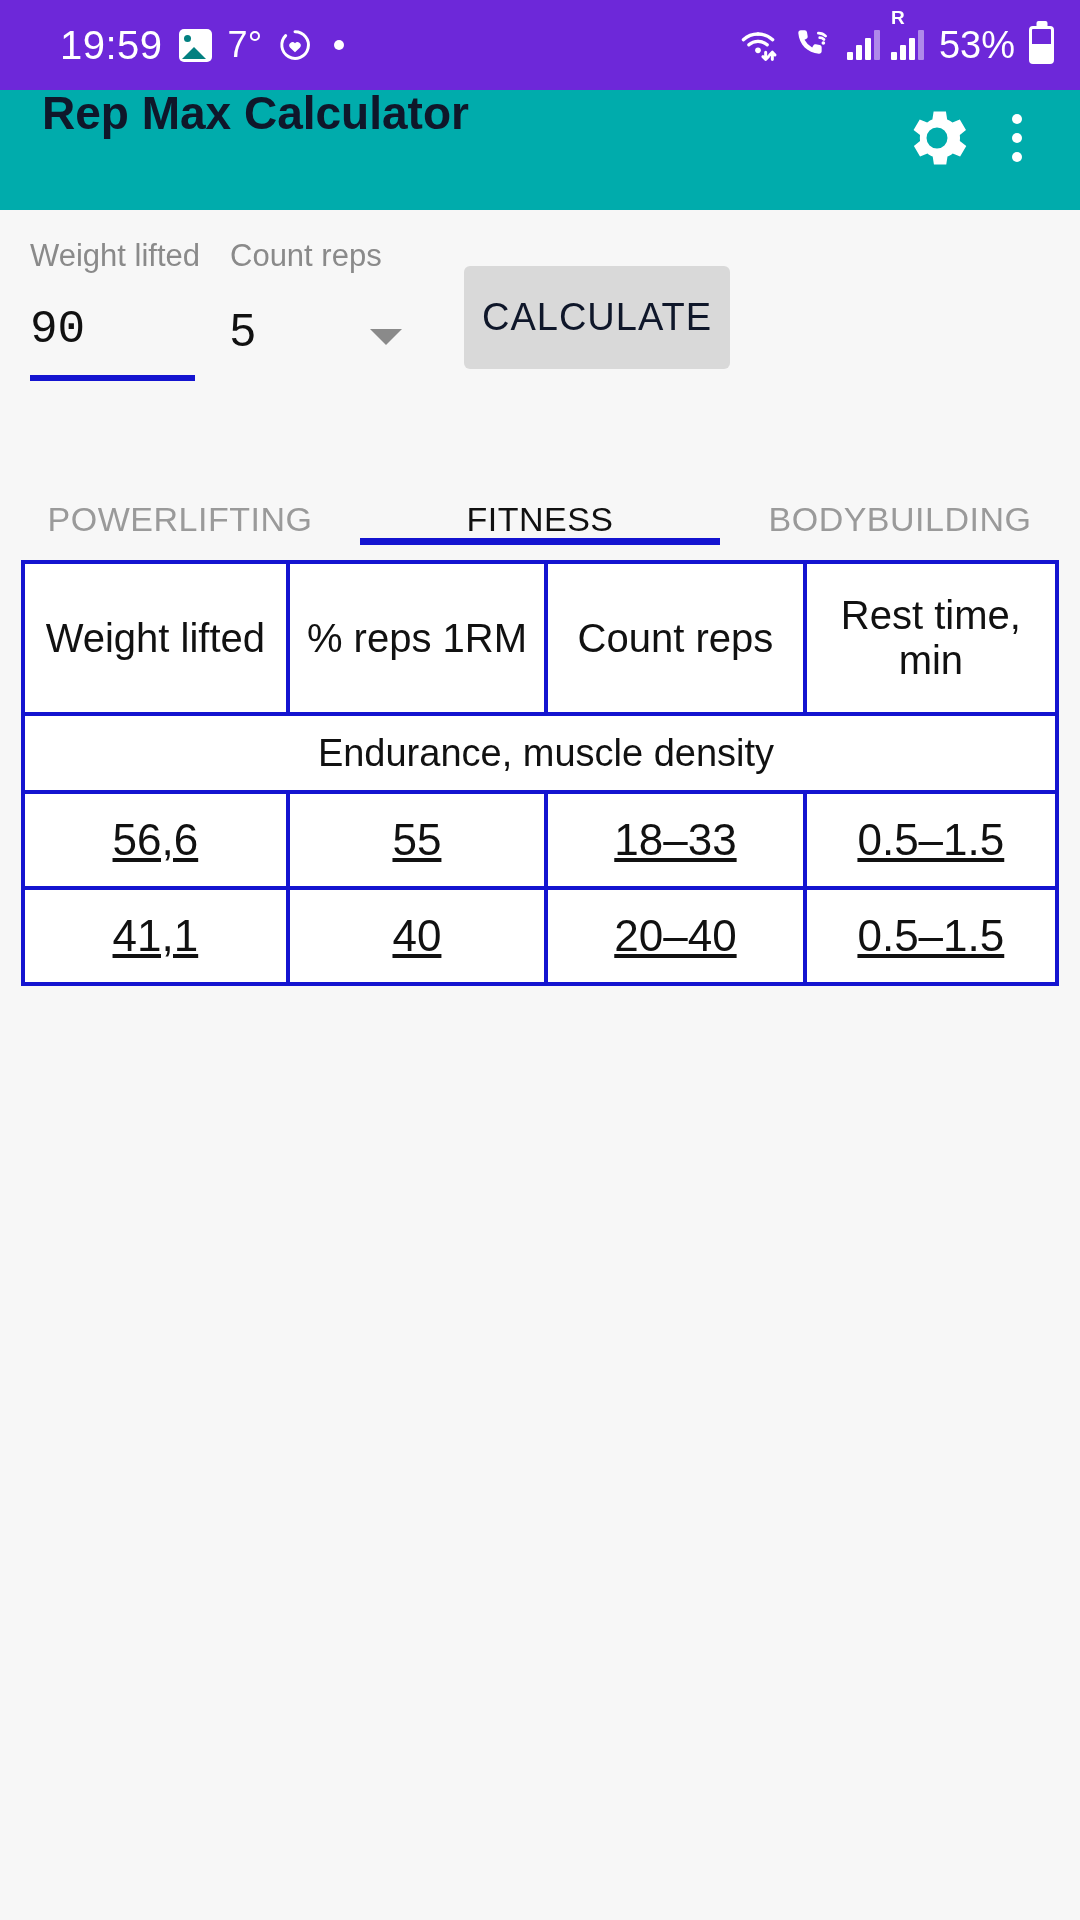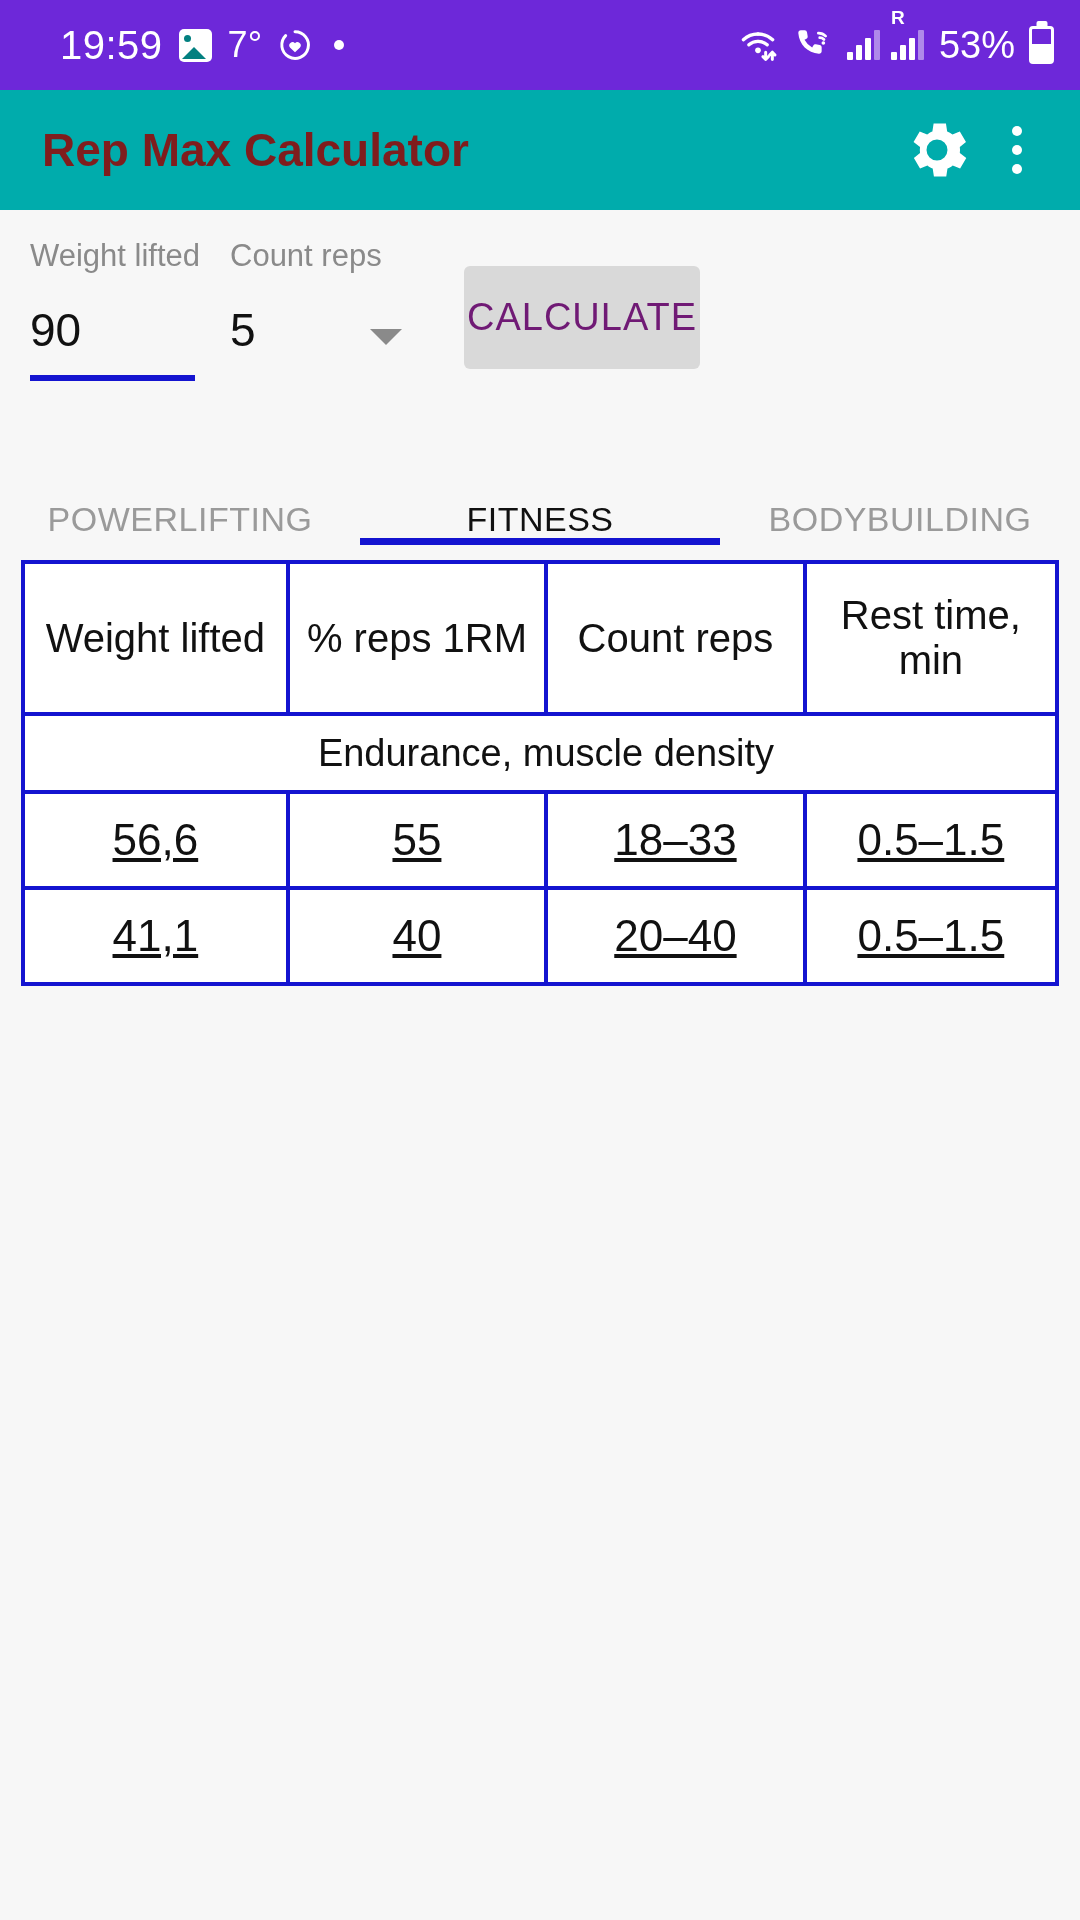--- a/index.html
+++ b/index.html
@@ -116,23 +116,23 @@
     left: 0; bottom: 0; right: 0;
     height: 53%;
     background: #ffffff;
   }
 
   
   .app-bar {
     height: 120px;
     background: #00acac;
     display: flex;
-    align-items: center;
+    align-items: flex-start;
     padding: 0 31px 0 42px;
-    color: #7f1d1d;
+    color: #0f172a;
   }
   .app-title {
     font-size: 46px;
     font-weight: bold;
     flex: 1;
     line-height: 1;
   }
   .appbar-action {
     width: 96px; height: 96px;
     display: flex;
@@ -181,20 +181,21 @@
     margin-top: 36px;
   }
   .weight-field {
     width: 200px;
   }
   .weight-value {
     font-size: 46px;
     color: #111111;
     line-height: 1;
     padding-bottom: 22px;
+    font-family: Liberation Mono, monospace;
   }
   .weight-underline {
     height: 6px;
     width: 165px;
     background: #1414d0;
   }
   .reps-spinner {
     width: 180px;
     position: relative;
     display: flex;
@@ -211,26 +212,26 @@
     width: 0; height: 0;
     border-left: 16px solid transparent;
     border-right: 16px solid transparent;
     border-top: 16px solid #8a8a8a;
     margin-top: 22px;
   }
   .calculate-btn {
     position: absolute;
     left: 464px;
     top: 56px;
-    width: 236px;
+    width: 266px;
     height: 103px;
     background: #d9d9d9;
     border: none;
     border-radius: 6px;
-    color: #701a75;
+    color: #0f172a;
     font-size: 38px;
     font-family: "Liberation Sans", sans-serif;
     letter-spacing: 1px;
     cursor: pointer;
   }
 
   
   .tabs {
     display: flex;
     height: 110px;

